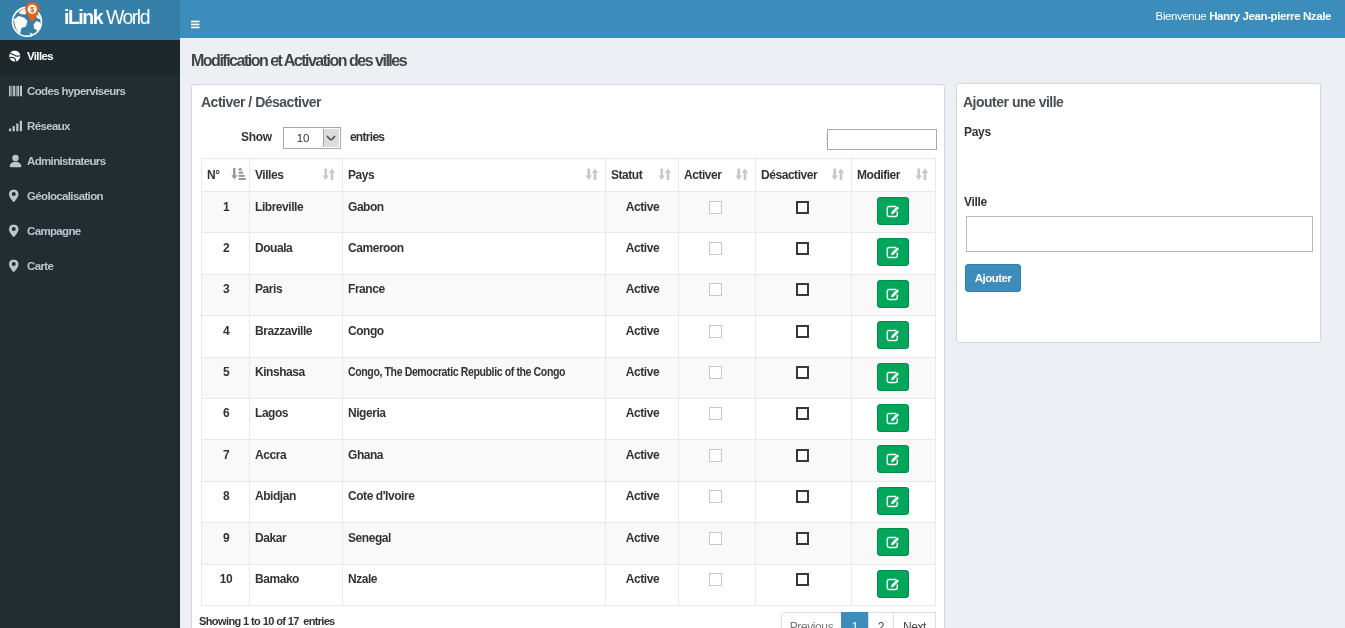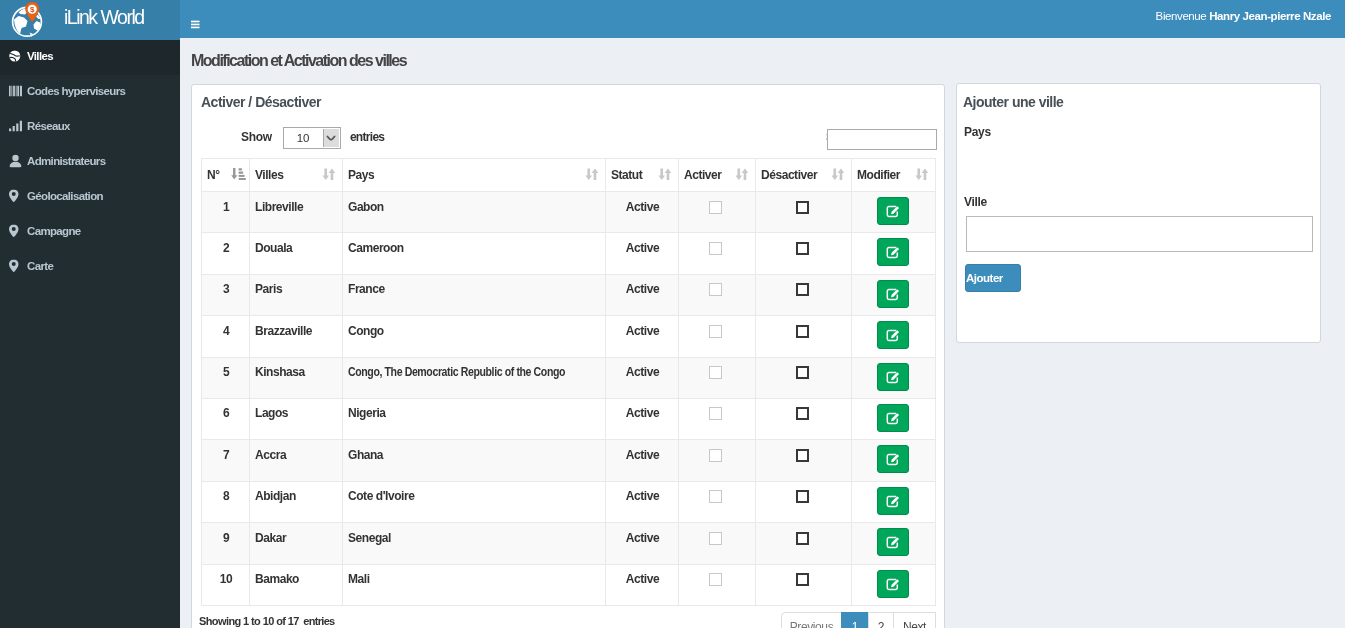--- a/index.html
+++ b/index.html
@@ -1,21 +1,21 @@
 <!DOCTYPE html>
 <html><head>
 <meta charset="utf-8">
 <style>
 * { margin:0; padding:0; box-sizing:border-box; }
 html,body { width:1345px; height:628px; overflow:hidden; font-family:"Liberation Sans",sans-serif; background:#ecf0f5; }
 .logo { position:absolute; left:0; top:0; width:180px; height:40px; background:#367fa9; z-index:5; }
 .navbar { position:absolute; left:180px; top:0; right:0; height:38px; background:#3c8dbc; }
 .sidebar { position:absolute; left:0; top:40px; width:180px; bottom:0; background:#222d32; }
 .logotext { position:absolute; left:64px; top:6px; color:#fff; font-size:19.5px; letter-spacing:-1.5px; }
-.logotext b { font-weight:normal;margin-top:44px; }
+.logotext b { font-weight:bold;margin-top:44px; }
 .burger { position:absolute; left:191px; top:15px; }
 .welcome { position:absolute; right:14px; top:0; height:38px; line-height:33px; color:#fff; font-size:11.5px; letter-spacing:-0.4px; }
 .welcome b { font-weight:bold; }
 .sitem { position:relative; height:35px; color:#b8c7ce; font-size:11.5px; font-weight:600; letter-spacing:-0.65px; }
 .sitem.active { background:#1e282c; color:#fff; }
 .sitem .txt { position:absolute; left:27px; top:calc(50% - 1.5px); transform:translateY(-50%); white-space:nowrap; }
 .sitem svg { position:absolute; left:9px; top:calc(50% - 1.5px); transform:translateY(-50%); }
 h1.title { position:absolute; left:191px; top:51.5px; font-size:16px; font-weight:bold; letter-spacing:-1.5px; color:#444; white-space:nowrap; }
 .panel { position:absolute; background:#fff; border:1px solid #d2d6de; border-radius:3px; }
 #lpanel { left:191px; top:84px; width:754px; height:600px; }
@@ -44,21 +44,21 @@
 .pag span { float:left; display:block; box-sizing:border-box; height:34px; padding-top:6.5px; text-align:center; border:1px solid #ddd; margin-left:-1px; background:#fff; color:#777; }
 .pag .w1{width:61px}.pag .w2{width:28px}.pag .w3{width:26px}.pag .w4{width:43px}
 .pag .first { border-radius:4px 0 0 4px; }
 .pag .act { background:#3c8dbc; border-color:#3c8dbc; color:#fff; }
 .pag .pg { color:#444; }
 .lbl { position:absolute; left:9px; font-size:12px; font-weight:bold; letter-spacing:-0.3px; color:#333; }
 .bigsel { position:absolute; left:9px; top:64px; width:347px; height:36px; border:1px solid #b9b9b9; background:#fff; font-size:14px; letter-spacing:-0.3px; color:#333; }
 .bigsel .val { position:absolute; left:15px; top:7px; }
 .bigsel .selbtn { width:15px; }
 .biginput { position:absolute; left:9px; top:132px; width:347px; height:36px; border:1px solid #b9b9b9; background:#fff; }
-.btn-b { position:absolute; left:8px; top:180px; width:56px; height:28px; background:#3c8dbc; border:1px solid #367fa9; border-radius:3px; color:#fff; font-size:11.5px; font-weight:bold; letter-spacing:-0.5px; line-height:26px; }
+.btn-b { position:absolute; left:8px; top:180px; width:56px; height:28px; background:#3c8dbc; border:1px solid #367fa9; border-radius:3px; color:#fff; font-size:11.5px; font-weight:bold; letter-spacing:-0.5px; text-align:center; line-height:26px; }
 </style>
 </head>
 <body>
 <svg width="0" height="0" style="position:absolute">
 <defs>
 <g id="i-sort">
         <path fill="#c8c8c8" d="M3.2 0 h2.6 v7 h2l-3.3 4.5L1.2 7h2z" transform="translate(0,0.5)"></path>
         <path fill="#c8c8c8" d="M9.4 11.5 h2.6 v-7 h2L10.7 0 7.4 4.5h2z" transform="translate(0,0.5)"></path>
       </g>
 <g id="i-sorta">
@@ -306,21 +306,21 @@
           <td class="ctr">Active</td>
           <td class="ctr"><span class="cb dis"></span></td>
           <td class="ctr"><span class="cb en"></span></td>
           <td class="ctr"><span class="btn-g"><svg width="14" height="14" viewBox="0 0 14 14">
                 <use href="#i-edit"></use>
               </svg></span></td>
         </tr>
     <tr>
           <td class="ctr">10</td>
           <td>Bamako</td>
-          <td>Mali</td>
+          <td>Nzale</td>
           <td class="ctr">Active</td>
           <td class="ctr"><span class="cb dis"></span></td>
           <td class="ctr"><span class="cb en"></span></td>
           <td class="ctr"><span class="btn-g"><svg width="14" height="14" viewBox="0 0 14 14">
                 <use href="#i-edit"></use>
               </svg></span></td>
         </tr>
     </tbody>
   </table>
   <div class="foot">Showing 1 to 10 of 17 <span style="letter-spacing:-0.7px;margin-left:2px;">entries</span></div>

